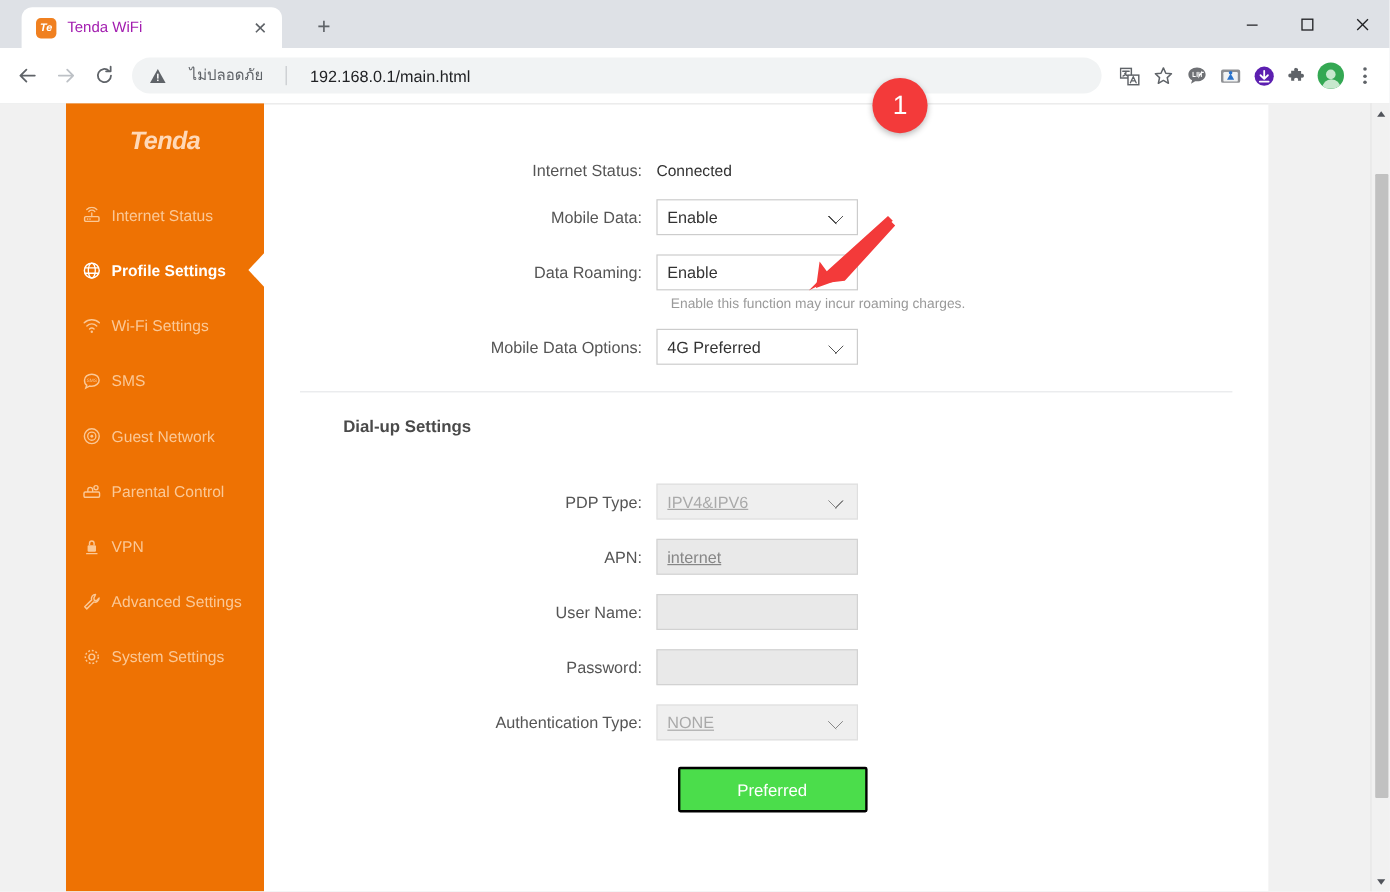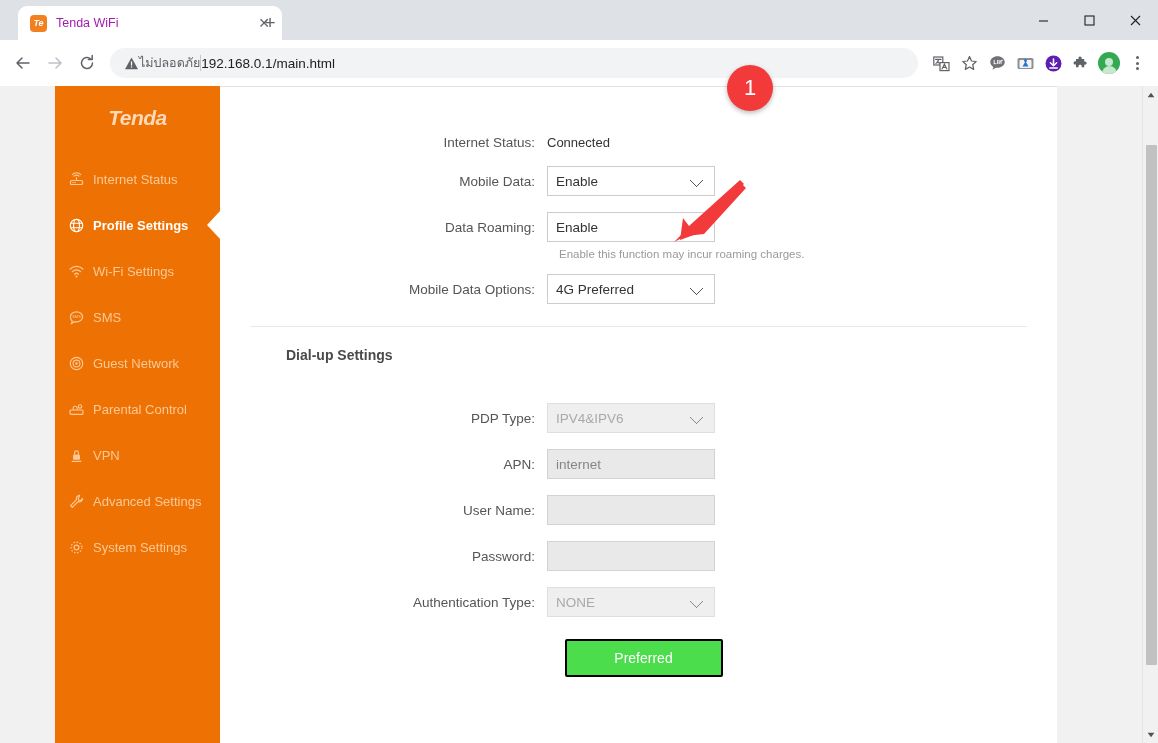--- a/index.html
+++ b/index.html
@@ -9,21 +9,21 @@
     font-family:"Liberation Sans", sans-serif;
     background:#ffffff;
     overflow:hidden;
   }
 
   
   .browser { width:1158px; height:743px; position:relative; background:#dee1e6; }
 
   .titlebar { height:40px; background:#dee1e6; position:relative; display:flex; align-items:flex-end; }
   .tab {
-    position:absolute; left:18px; bottom:0; width:264px; height:34px;
+    position:absolute; left:18px; bottom:0; width:217px; height:34px;
     background:#fff; border-radius:9px 9px 0 0;
     display:flex; align-items:center; padding:0 8px 0 12px; gap:9px;margin-top:12px;
   }
   .favicon {
     width:17px; height:17px; border-radius:4px;
     background:#f08020; position:relative; flex:none;
     display:flex; align-items:center; justify-content:center;
   }
   .favicon span { color:#fff; font-size:9px; font-weight:bold; font-style:italic; line-height:1; }
   .tab-title { font-size:12.5px; color:#a21caf; white-space:nowrap; overflow:hidden; flex:1; }
@@ -46,21 +46,21 @@
     padding:0 8px; gap:2px; position:relative;
   }
   .navbtn {
     width:30px; height:30px; border-radius:50%; flex:none;
     display:flex; align-items:center; justify-content:center; color:#5f6368;
   }
   .navbtn.disabled { color:#bdc1c6; }
   .omnibox {
     flex:1; height:30px; background:#f1f3f4; border-radius:16px;
     display:flex; align-items:center; padding:0 14px; margin:0 8px 0 6px;
-    gap:0; min-width:0;
+    gap:19px; min-width:0;
   }
   .warn-tri { flex:none; }
   .notsecure { font-size:12.5px; color:#5f6368; white-space:nowrap; }
   .omnisep { width:1px; height:16px; background:#c6c9cc; flex:none; }
   .url { font-size:13.5px; color:#202124; white-space:nowrap; overflow:hidden; }
   .tb-icon {
     width:26px; height:26px; flex:none; border-radius:50%;
     display:flex; align-items:center; justify-content:center;
   }
   .dot3 { display:flex; flex-direction:column; gap:2.5px; align-items:center; }
@@ -126,21 +126,21 @@
   select.sel {
     background-image:
       linear-gradient(45deg, transparent 49%, #555 50%, #555 56%, transparent 57%),
       linear-gradient(-45deg, transparent 49%, #555 50%, #555 56%, transparent 57%);
     background-position: calc(100% - 17px) 13px, calc(100% - 11px) 13px;
     background-size:7px 7px, 7px 7px;
     background-repeat:no-repeat;
     padding-right:12px;
   }
   select.sel.dis, input.inp.dis {
-    background-color:#e9e9e9; color:#868686; border-color:#d2d2d2;
+    background-color:#e9e9e9; color:#868686; border-color:#d2d2d2;text-decoration:underline;
   }
   .hint { font-size:11.5px; color:#9a9a9a; margin:-10px 0 14px 339px; }
 
   .divider { height:1px; background:#e6e8ea; margin:22px 30px 0 30px; }
   .section-title {
     font-size:14px; font-weight:bold; color:#4a4a4a;
     margin:20px 0 24px 66px;
   }
   .btn-outline {
     height:30px; padding:0 16px; font-size:13px; color:#555;

